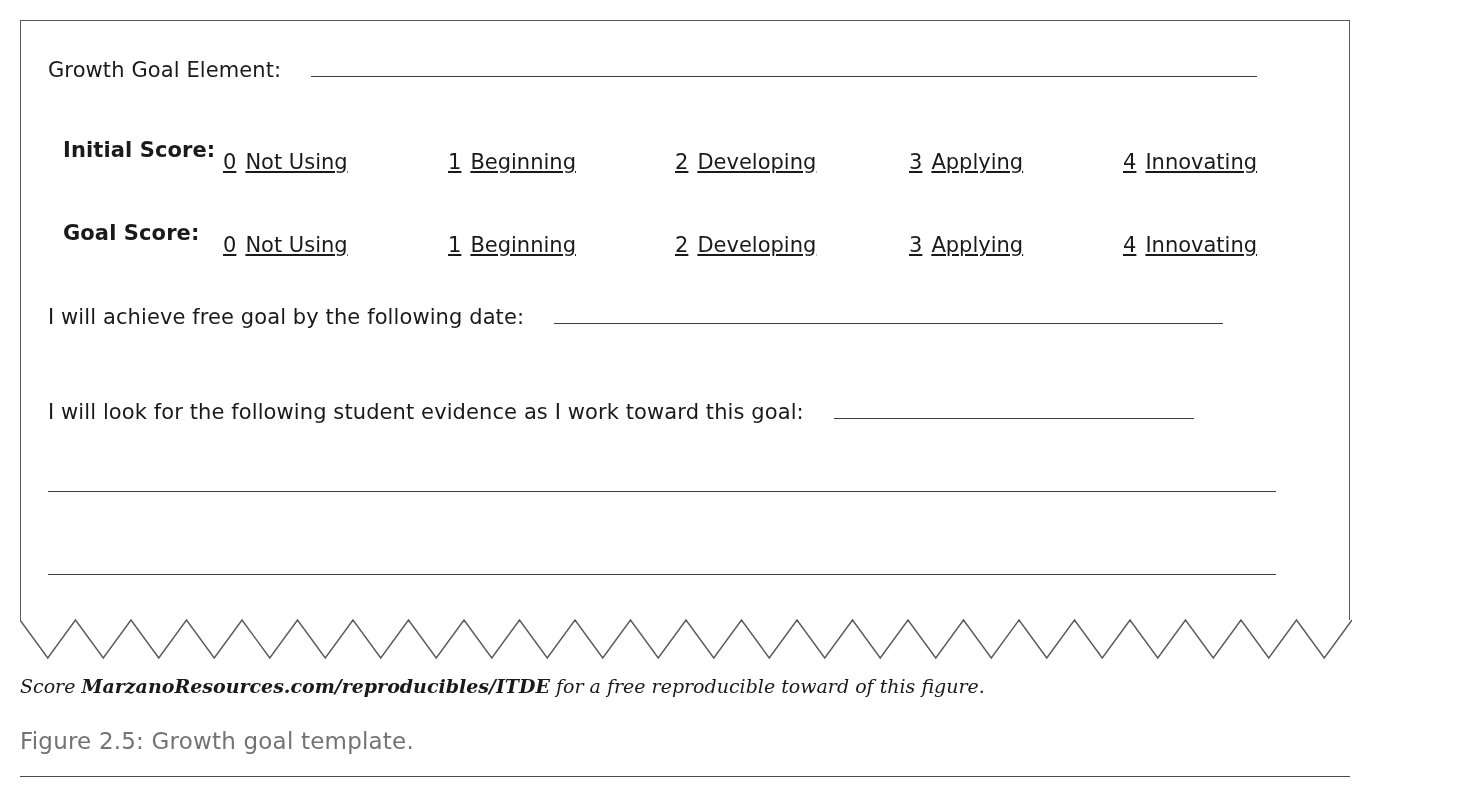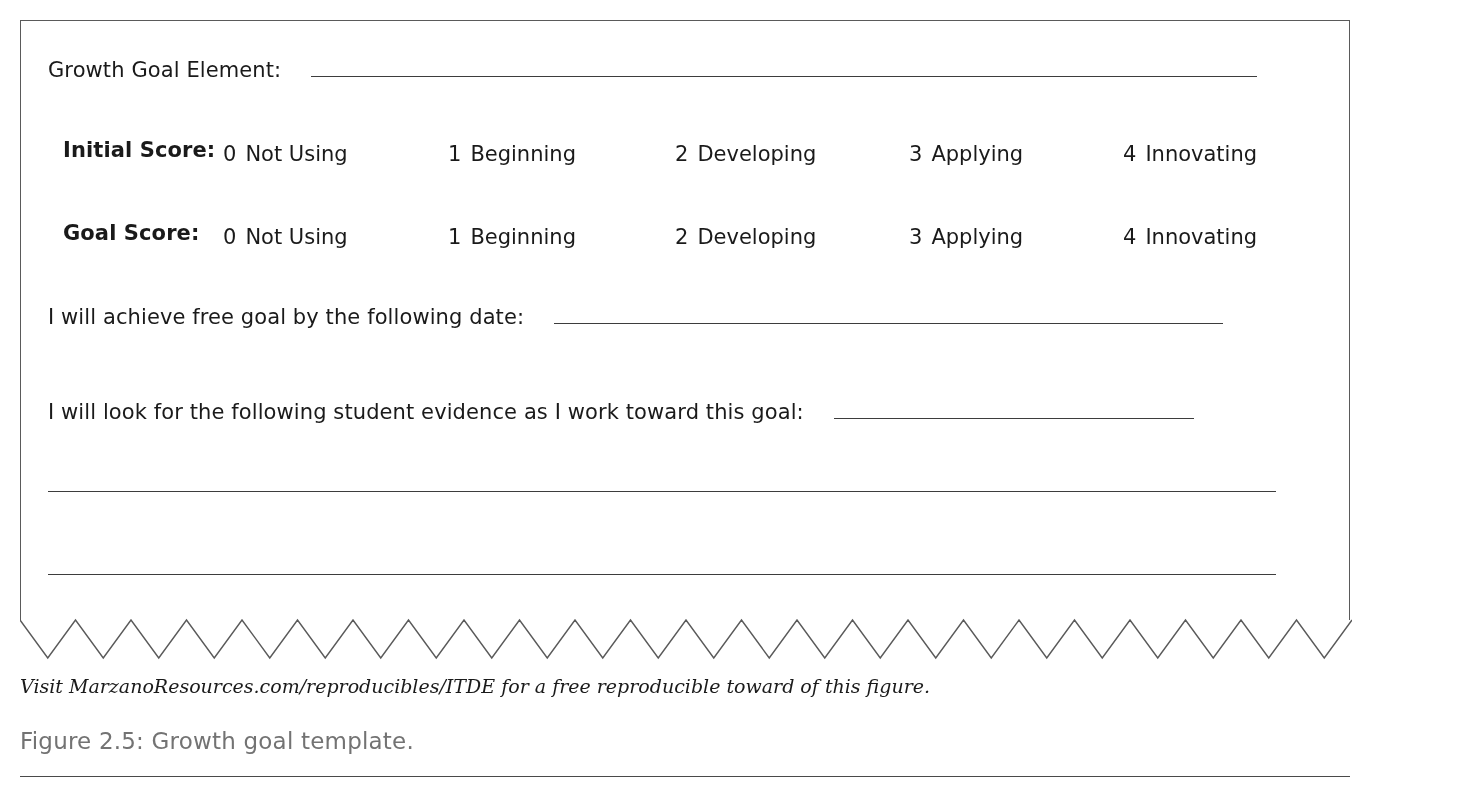--- a/index.html
+++ b/index.html
@@ -71,23 +71,24 @@
     width: 1280px;
     height: 30px;
   }
   .score-row .score-label {
     position: absolute;
     left: 15px;
     top: 0;
   }
   .score-opt {
     position: absolute;
-    top: 4px;
+    top: 12px;
     font-size: 21px;
     font-weight: 400;
+    text-decoration: underline;
   }
   .score-opt .num {
     margin-right: 9px;
   }
 
   
   .long-rule {
     position: absolute;
     border-bottom: 1px solid #3d3d3d;
     height: 1px;
@@ -100,21 +101,21 @@
     position: absolute;
     left: 20px;
     top: 675px;
     font-family: "DejaVu Serif", serif;
     font-style: italic;
     font-size: 19px;
     color: #1a1a1a;
     white-space: nowrap;
   }
   #visit-line .bold-url {
-    font-weight: 400;
+    font-weight: 700;
     font-style: italic;
   }
 
   #figure-caption {
     position: absolute;
     left: 20px;
     top: 728px;
     font-size: 23px;
     font-family: "DejaVu Sans", sans-serif;
     color: #737373;
@@ -188,17 +189,17 @@
   <span class="rule" style="width:360px; margin-left:10px;"></span>
 </div>
 
 <div class="long-rule" style="top:490px;"></div>
 <div class="long-rule" style="top:573px;"></div>
 
 <svg id="torn-edge" viewBox="0 0 1332 44" preserveAspectRatio="none">
   <polyline points="0,2 27.75,40 55.5,2 83.25,40 111,2 138.75,40 166.5,2 194.25,40 222,2 249.75,40 277.5,2 305.25,40 333,2 360.75,40 388.5,2 416.25,40 444,2 471.75,40 499.5,2 527.25,40 555,2 582.75,40 610.5,2 638.25,40 666,2 693.75,40 721.5,2 749.25,40 777,2 804.75,40 832.5,2 860.25,40 888,2 915.75,40 943.5,2 971.25,40 999,2 1026.75,40 1054.5,2 1082.25,40 1110,2 1137.75,40 1165.5,2 1193.25,40 1221,2 1248.75,40 1276.5,2 1304.25,40 1332,2" fill="none" stroke="#5a5a5a" stroke-width="1.4"></polyline>
 </svg>
 
-<div id="visit-line"><span>Visit </span><span class="bold-url">MarzanoResources.com/reproducibles/ITDE</span><span> for a free reproducible toward of this figure.</span></div>
+<div id="visit-line"><span>Score </span><span class="bold-url">MarzanoResources.com/reproducibles/ITDE</span><span> for a free reproducible toward of this figure.</span></div>
 
 <div id="figure-caption">Figure 2.5: Growth goal template.</div>
 
 <div id="bottom-rule"></div>
 
 </body></html>

